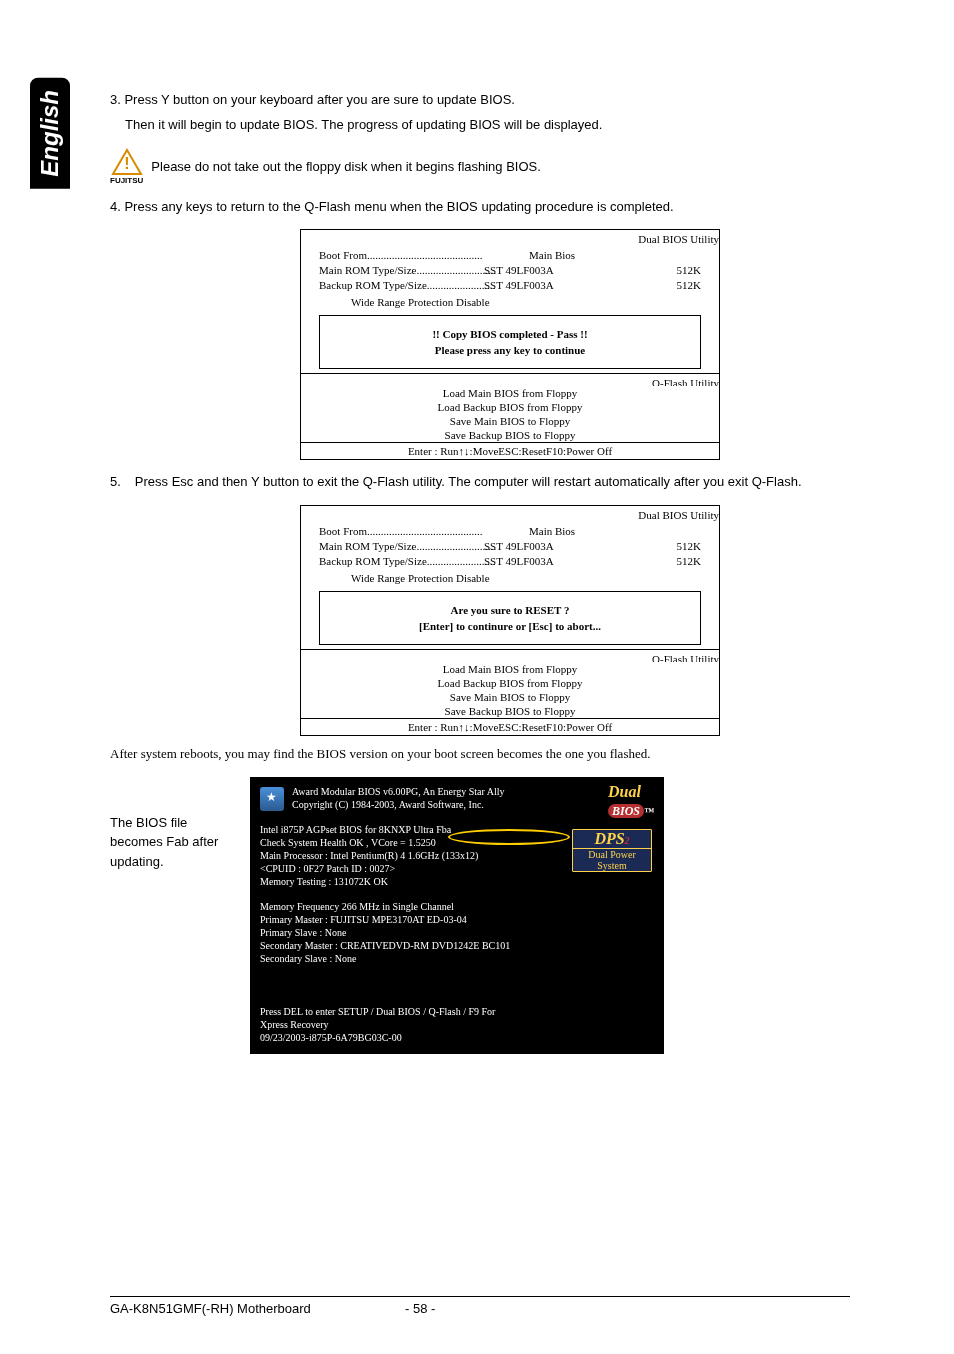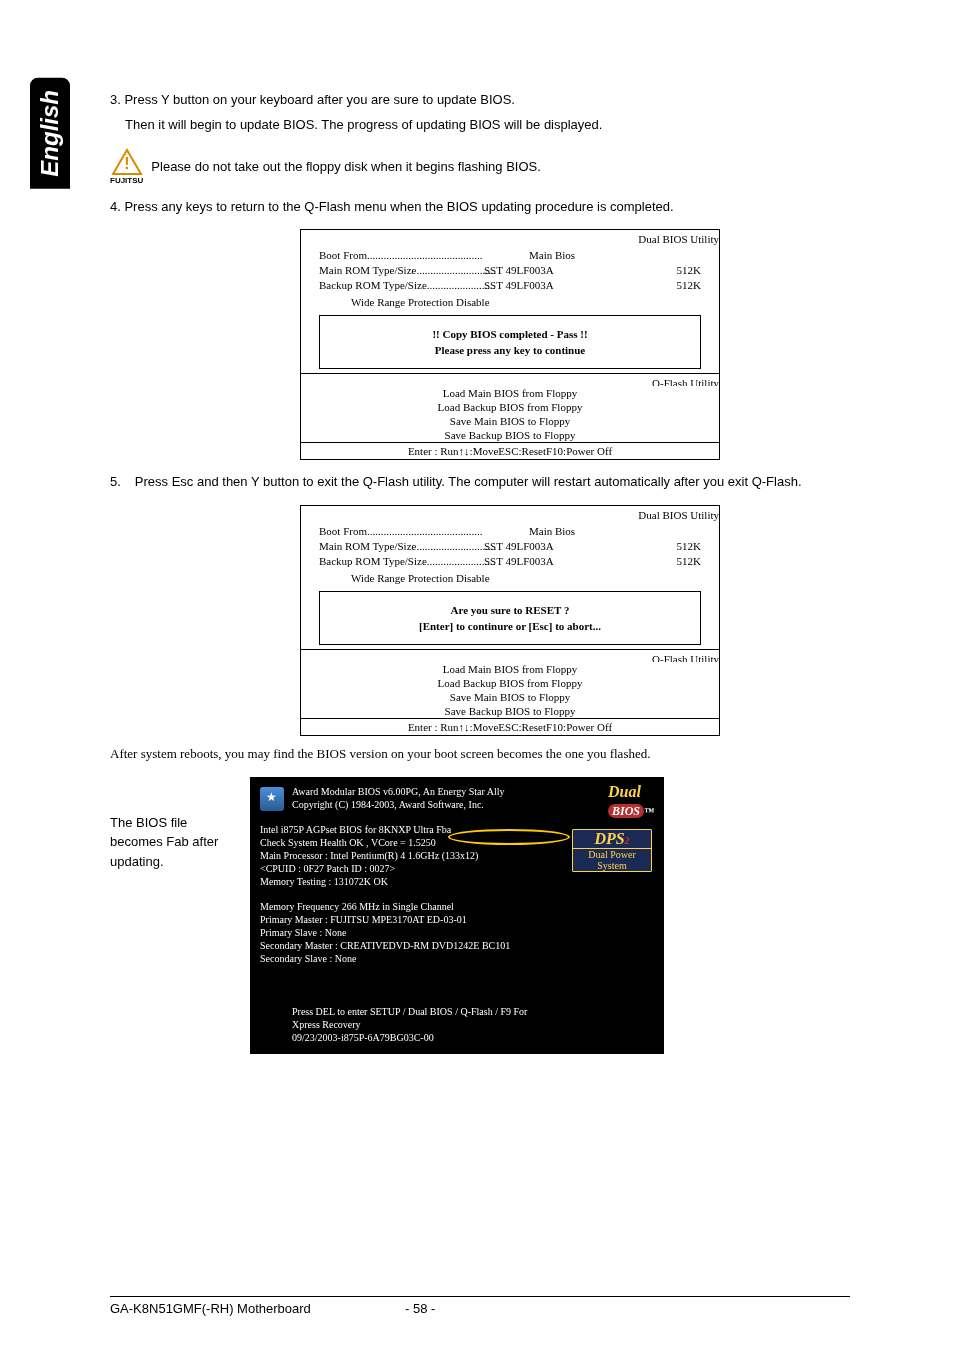--- a/index.html
+++ b/index.html
@@ -273,26 +273,26 @@
       </div>
       <div class="block">
         <div>Intel i875P AGPset BIOS for 8KNXP Ultra Fba</div>
         <div>Check System Health OK , VCore = 1.5250</div>
         <div>Main Processor : Intel Pentium(R) 4  1.6GHz (133x12)</div>
         <div>&lt;CPUID : 0F27 Patch ID  : 0027&gt;</div>
         <div>Memory Testing  : 131072K OK</div>
       </div>
       <div class="block">
         <div>Memory Frequency 266 MHz in Single Channel</div>
-        <div>Primary Master : FUJITSU MPE3170AT ED-03-01</div>
+        <div>Primary Master : FUJITSU MPE3170AT ED-03-04</div>
         <div>Primary Slave : None</div>
         <div>Secondary Master : CREATIVEDVD-RM DVD1242E BC101</div>
         <div>Secondary Slave : None</div>
       </div>
-      <div class="block" style="margin-top:40px;margin-left:32px;">
+      <div class="block" style="margin-top:40px;">
         <div>Press DEL to enter SETUP / Dual BIOS / Q-Flash / F9 For</div>
         <div>Xpress Recovery</div>
         <div>09/23/2003-i875P-6A79BG03C-00</div>
       </div>
       <div class="highlight-oval"></div>
     </div>
   </div>
 </div>
 
 <div class="footer">

